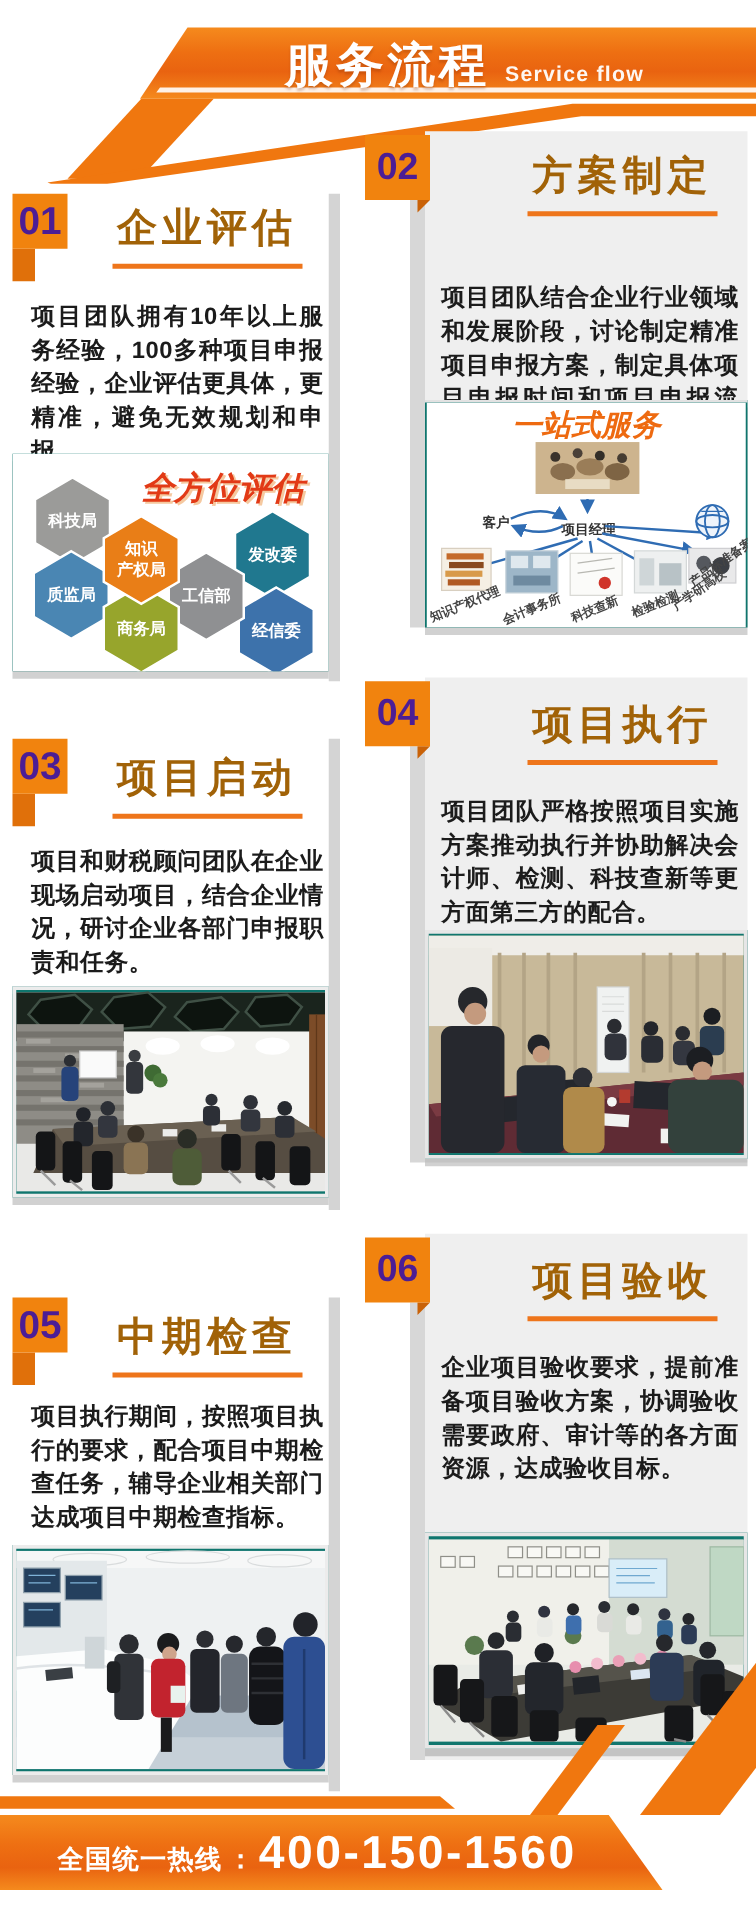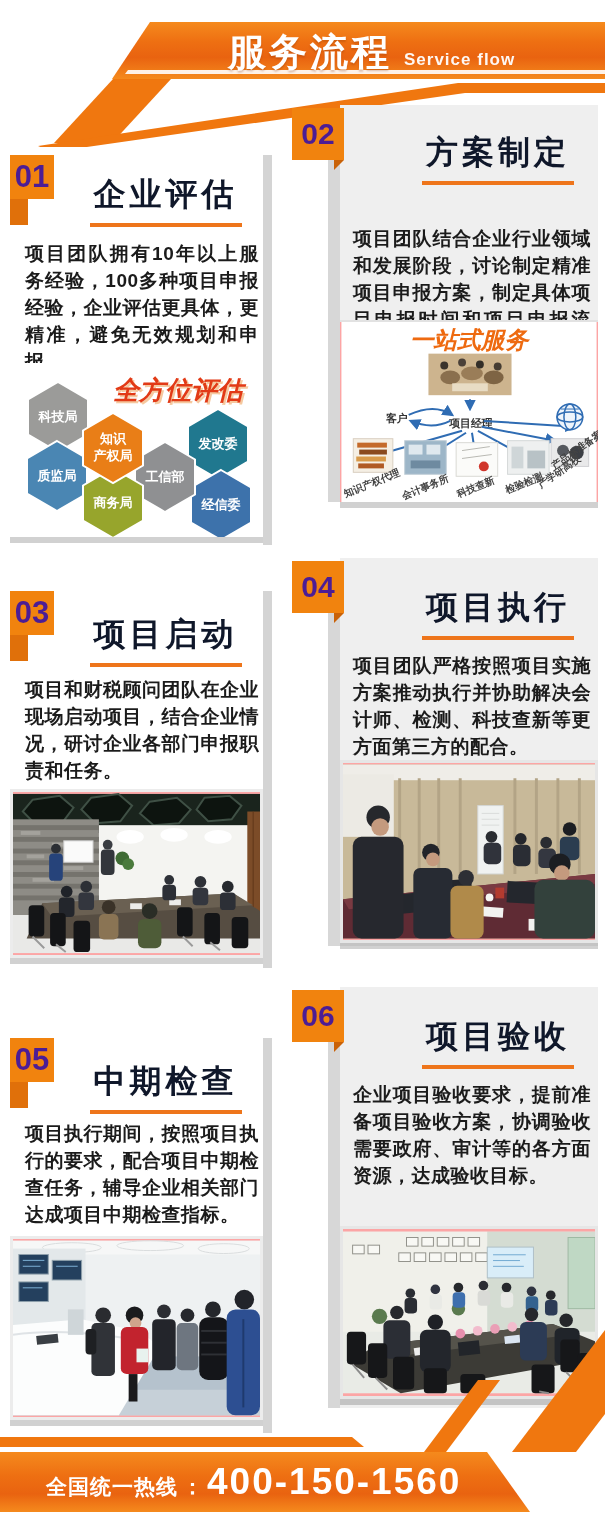--- a/index.html
+++ b/index.html
@@ -27,32 +27,32 @@
 
   .badge{position:absolute;background:#f1830e;color:#4c1d95;font-weight:bold;
          display:flex;align-items:center;justify-content:center;z-index:3;}
   .card.left-col .badge{left:0;top:8px;width:44px;height:44px;font-size:31px;}
   .card.right-col .badge{left:-48px;top:3px;width:52px;height:52px;font-size:30px;}
   .card.left-col .badge-fold{position:absolute;left:0;top:52px;width:18px;height:26px;background:#e0700a;z-index:2;}
   .card.right-col .badge-fold{position:absolute;left:-6px;top:55px;width:0;height:0;z-index:2;
          border-style:solid;border-width:10px 10px 0 0;border-color:#c96208 transparent transparent transparent;}
 
   .card-head{position:absolute;left:0;right:0;text-align:center;padding-left:58px;}
-  .card-title{display:inline-block;margin:12px;color:#0f172a;font-size:32px;font-weight:bold;letter-spacing:4px;
+  .card-title{display:inline-block;margin:0;color:#a16207;font-size:32px;font-weight:bold;letter-spacing:4px;
               padding:0 4px 11px 4px;border-bottom:4px solid #ee751b;line-height:1.1;}
   .card-body{position:absolute;margin:0;color:#1b1b1b;font-size:19px;font-weight:bold;line-height:27px;
              letter-spacing:.5px;text-align:justify;}
   .c1 .card-head{top:18px}.c3 .card-head{top:22px}.c5 .card-head{top:22px}
   .c2 .card-head{top:18px}.c4 .card-head{top:20px}.c6 .card-head{top:20px}
   .left-col .card-body{left:15px;width:234px;}
   .right-col .card-body{left:13px;width:238px;}
   .c1 .card-body{top:93px}.c2 .card-body{top:120px}.c3 .card-body{top:93px}
   .c4 .card-body{top:94px}.c5 .card-body{top:90px}.c6 .card-body{top:94px}
 
-  .media{position:absolute;left:0;right:0;background:#fca5a5;box-shadow:0 6px 0 rgba(0,0,0,.18);}
+  .media{position:absolute;left:0;right:0;background:#0f766e;box-shadow:0 6px 0 rgba(0,0,0,.18);}
   .c1 .media{bottom:0;height:174px;text-align:right;}
   .c2 .media{bottom:0;height:180px;border-top:2px solid #e2e2e2;}
   .c3 .media{bottom:2px;height:163px;border:3px solid #ececec;}
   .c4 .media{bottom:3px;height:177px;border:3px solid #e6e6e6;}
   .c5 .media{bottom:5px;height:178px;border:3px solid #ececec;}
   .c6 .media{bottom:9px;height:167px;border:3px solid #e6e6e6;}
   .media svg{width:100%;height:100%;}
 </style>
 </head>
 <body>
@@ -272,21 +272,21 @@
         <g stroke="#9a9a9a" stroke-width="2">
           <line x1="20" y1="146" x2="32" y2="158"></line>
             <line x1="44" y1="154" x2="54" y2="162"></line>
           <line x1="174" y1="146" x2="184" y2="156"></line>
             <line x1="202" y1="152" x2="212" y2="160"></line>
         </g>
       </svg>
     </div>
   </section>
 
-  <section class="card right-col c4" style="left:340px;top:558px;width:258px;height:388px;">
+  <section class="card right-col c4" style="left:340px;top:542px;width:258px;height:388px;">
     <div class="badge">
         <span>04</span>
       </div>
     <div class="badge-fold"></div>
     <div class="card-head"><h2 class="card-title">项目执行</h2></div>
     <p class="card-body">项目团队严格按照项目实施方案推动执行并协助解决会计师、检测、科技查新等更方面第三方的配合。</p>
     <div class="media">
       <svg viewBox="0 0 258 178">
         <rect width="258" height="178" fill="#c8b999"></rect>
         <rect width="258" height="16" fill="#efede8"></rect>

